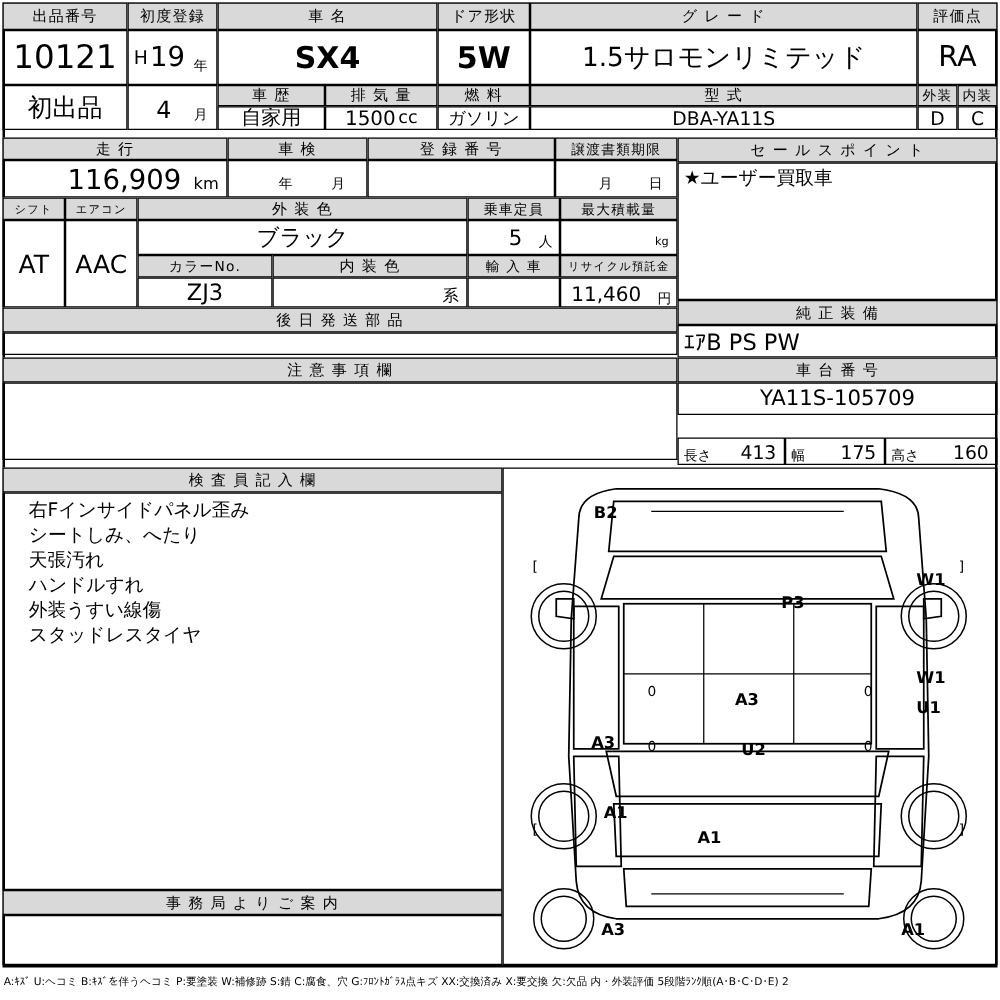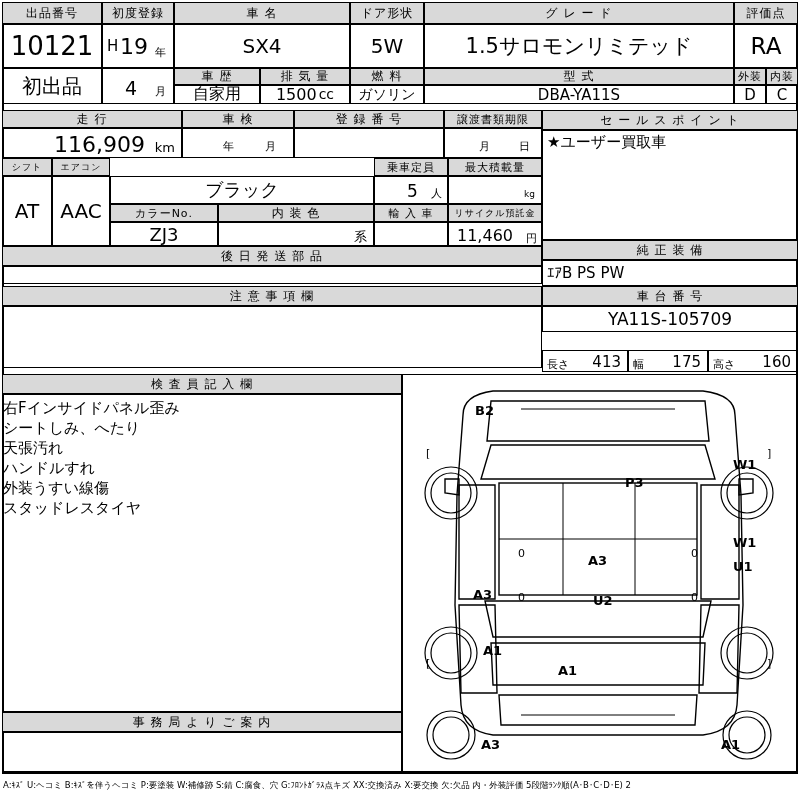--- a/index.html
+++ b/index.html
@@ -37,21 +37,21 @@
     align-items: center;
     justify-content: center;
   }
   .cell {
     display: flex;
     align-items: center;
     justify-content: center;
     font-size: 13px;
   }
   .big { font-size: 26px; font-weight: normal; }
-  .med { font-size: 20px; }
+  .med { font-size: 24px; font-weight: bold; }
   .sm { font-size: 11px; }
   .xsm { font-size: 9px; }
   .unit { font-size: 14px; }
   .outer {
     position: absolute;
     left: 2px; top: 2px;
     width: 796px; height: 772px;
     border: 2px solid #000;
     box-sizing: border-box;
   }
@@ -60,21 +60,21 @@
     left: 3px;
     top: 780px;
     width: 794px;
     font-size: 8.5px;
     letter-spacing: 0px;
     white-space: nowrap;
   }
   .notes {
     font-size: 15px;
     line-height: 20px;
-    padding: 3px 4px 0 0;
+    padding: 3px 4px 0 20px;
     white-space: pre-line;
   }
   .dg-label {
     position: absolute;
     font-size: 13px;
     font-weight: bold;
     color: #000;
   }
   .dg-small {
     position: absolute;
@@ -153,20 +153,21 @@
   <div class="bx" style="left:444px;top:128px;width:98px;height:30px">
     <div class="abs sm" style="left:34px;top:10px">月</div>
     <div class="abs sm" style="left:74px;top:10px">日</div>
   </div>
 
   <div class="bx hdr xsm" style="left:2px;top:158px;width:50px;height:18px">シフト</div>
   <div class="bx hdr xsm" style="left:52px;top:158px;width:58px;height:18px">エアコン</div>
   <div class="bx cell" style="left:2px;top:176px;width:50px;height:70px;font-size:20px">AT</div>
   <div class="bx cell" style="left:52px;top:176px;width:58px;height:70px;font-size:20px">AAC</div>
 
+  <div class="bx hdr" style="left:110px;top:158px;width:264px;height:18px">外 装 色</div>
   <div class="bx cell" style="left:110px;top:176px;width:264px;height:28px;font-size:18px">ブラック</div>
 
   <div class="bx hdr sm" style="left:374px;top:158px;width:74px;height:18px">乗車定員</div>
   <div class="bx" style="left:374px;top:176px;width:74px;height:28px">
     <div class="abs" style="left:32px;top:4px;font-size:17px">5</div>
     <div class="abs sm" style="left:56px;top:9px">人</div>
   </div>
 
   <div class="bx hdr sm" style="left:448px;top:158px;width:94px;height:18px">最大積載量</div>
   <div class="bx" style="left:448px;top:176px;width:94px;height:28px">
@@ -195,21 +196,21 @@
   <div class="bx hdr" style="left:2px;top:286px;width:540px;height:20px">注 意 事 項 欄</div>
   <div class="bx notes" style="left:2px;top:306px;width:540px;height:62px"></div>
 
   <div class="bx hdr" style="left:542px;top:110px;width:256px;height:20px">セ ー ル ス ポ イ ン ト</div>
   <div class="bx" style="left:542px;top:130px;width:256px;height:110px">
     <div class="abs" style="left:4px;top:2px;font-size:15px">★ユーザー買取車</div>
   </div>
 
   <div class="bx hdr" style="left:542px;top:240px;width:256px;height:20px">純 正 装 備</div>
   <div class="bx" style="left:542px;top:260px;width:256px;height:26px">
-    <div class="abs" style="left:4px;top:3px;font-size:15px">ｴｱB PS PW</div>
+    <div class="abs" style="left:4px;top:3px;font-size:18px">ｴｱB PS PW</div>
   </div>
 
   <div class="bx hdr" style="left:542px;top:286px;width:256px;height:20px">車 台 番 号</div>
   <div class="bx cell" style="left:542px;top:306px;width:256px;height:26px;font-size:17px">YA11S-105709</div>
 
   <div class="bx" style="left:542px;top:350px;width:86px;height:22px">
     <div class="abs sm" style="left:4px;top:6px">長さ</div>
     <div class="abs" style="right:6px;top:2px;font-size:15px">413</div>
   </div>
   <div class="bx" style="left:628px;top:350px;width:80px;height:22px">

